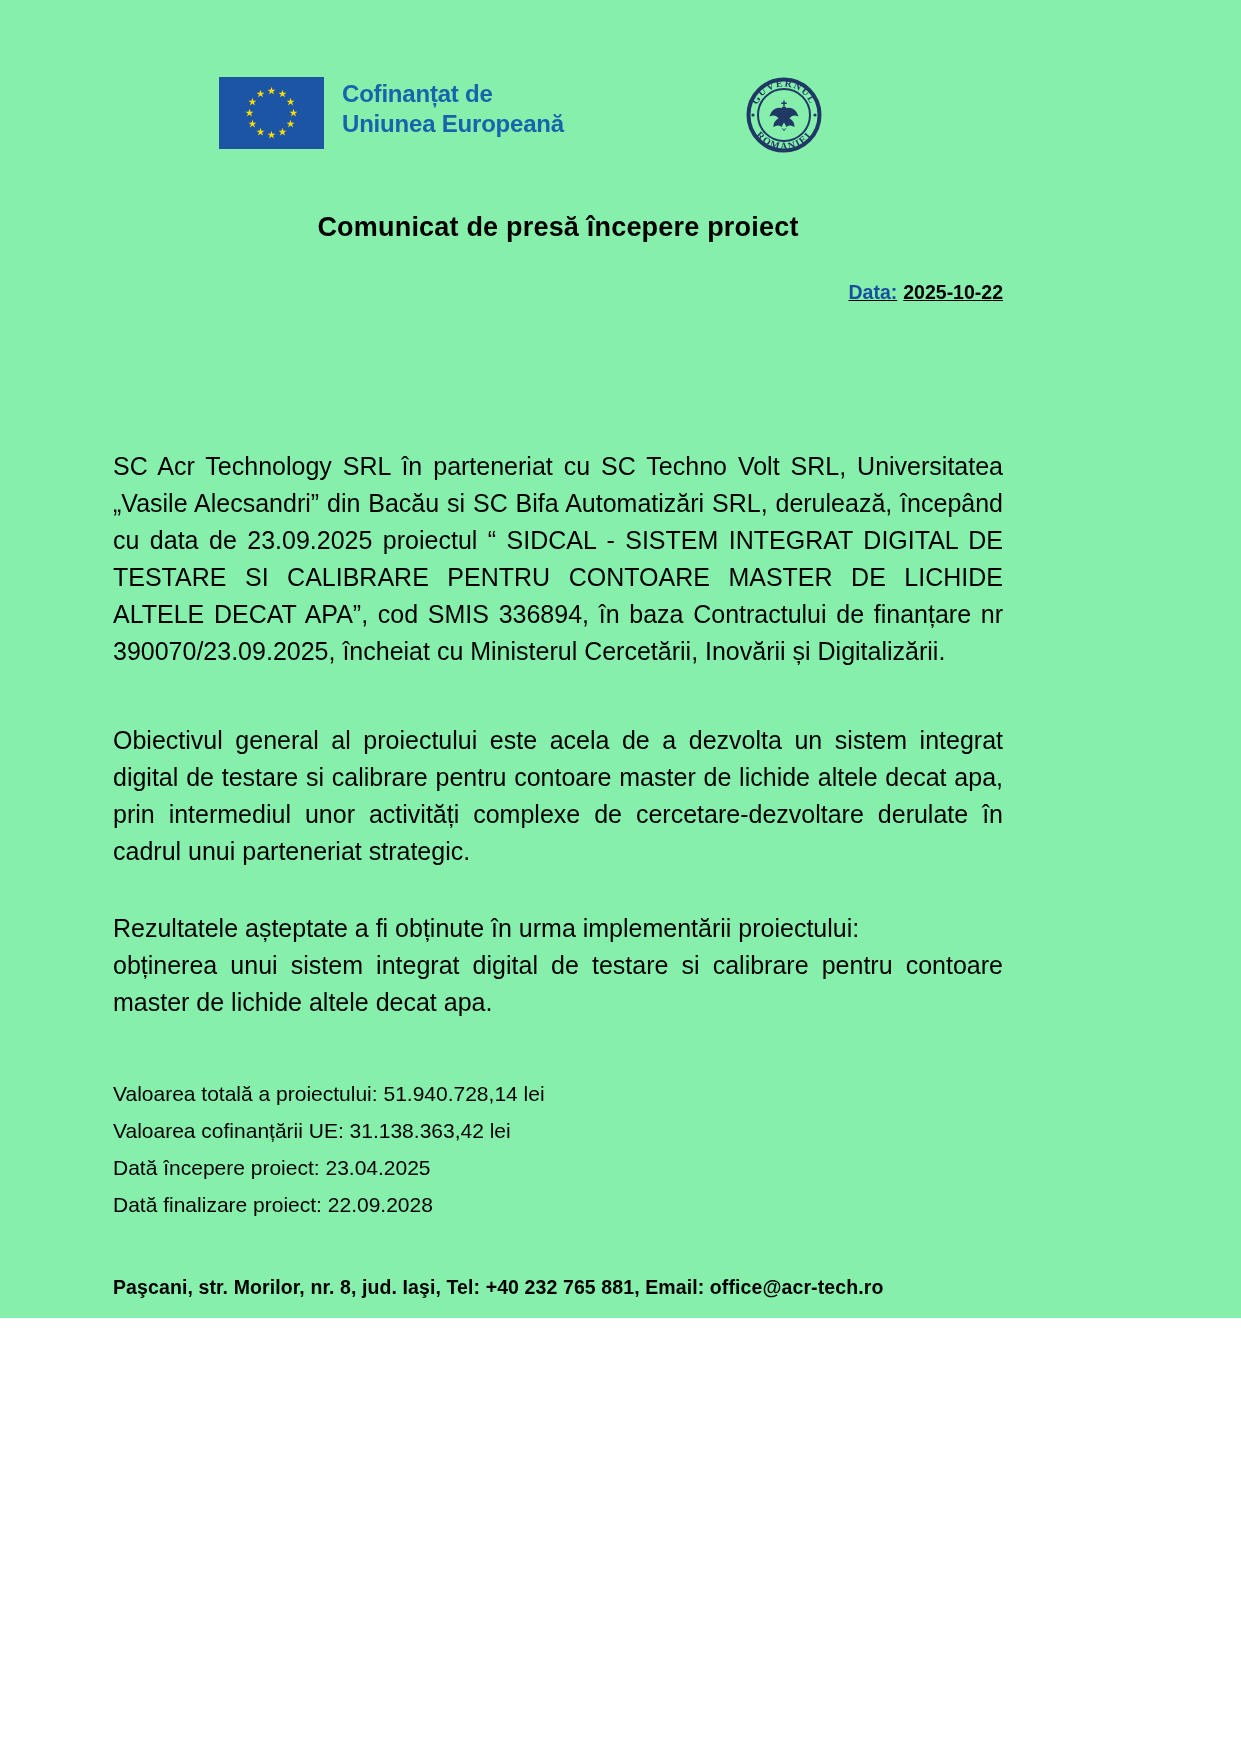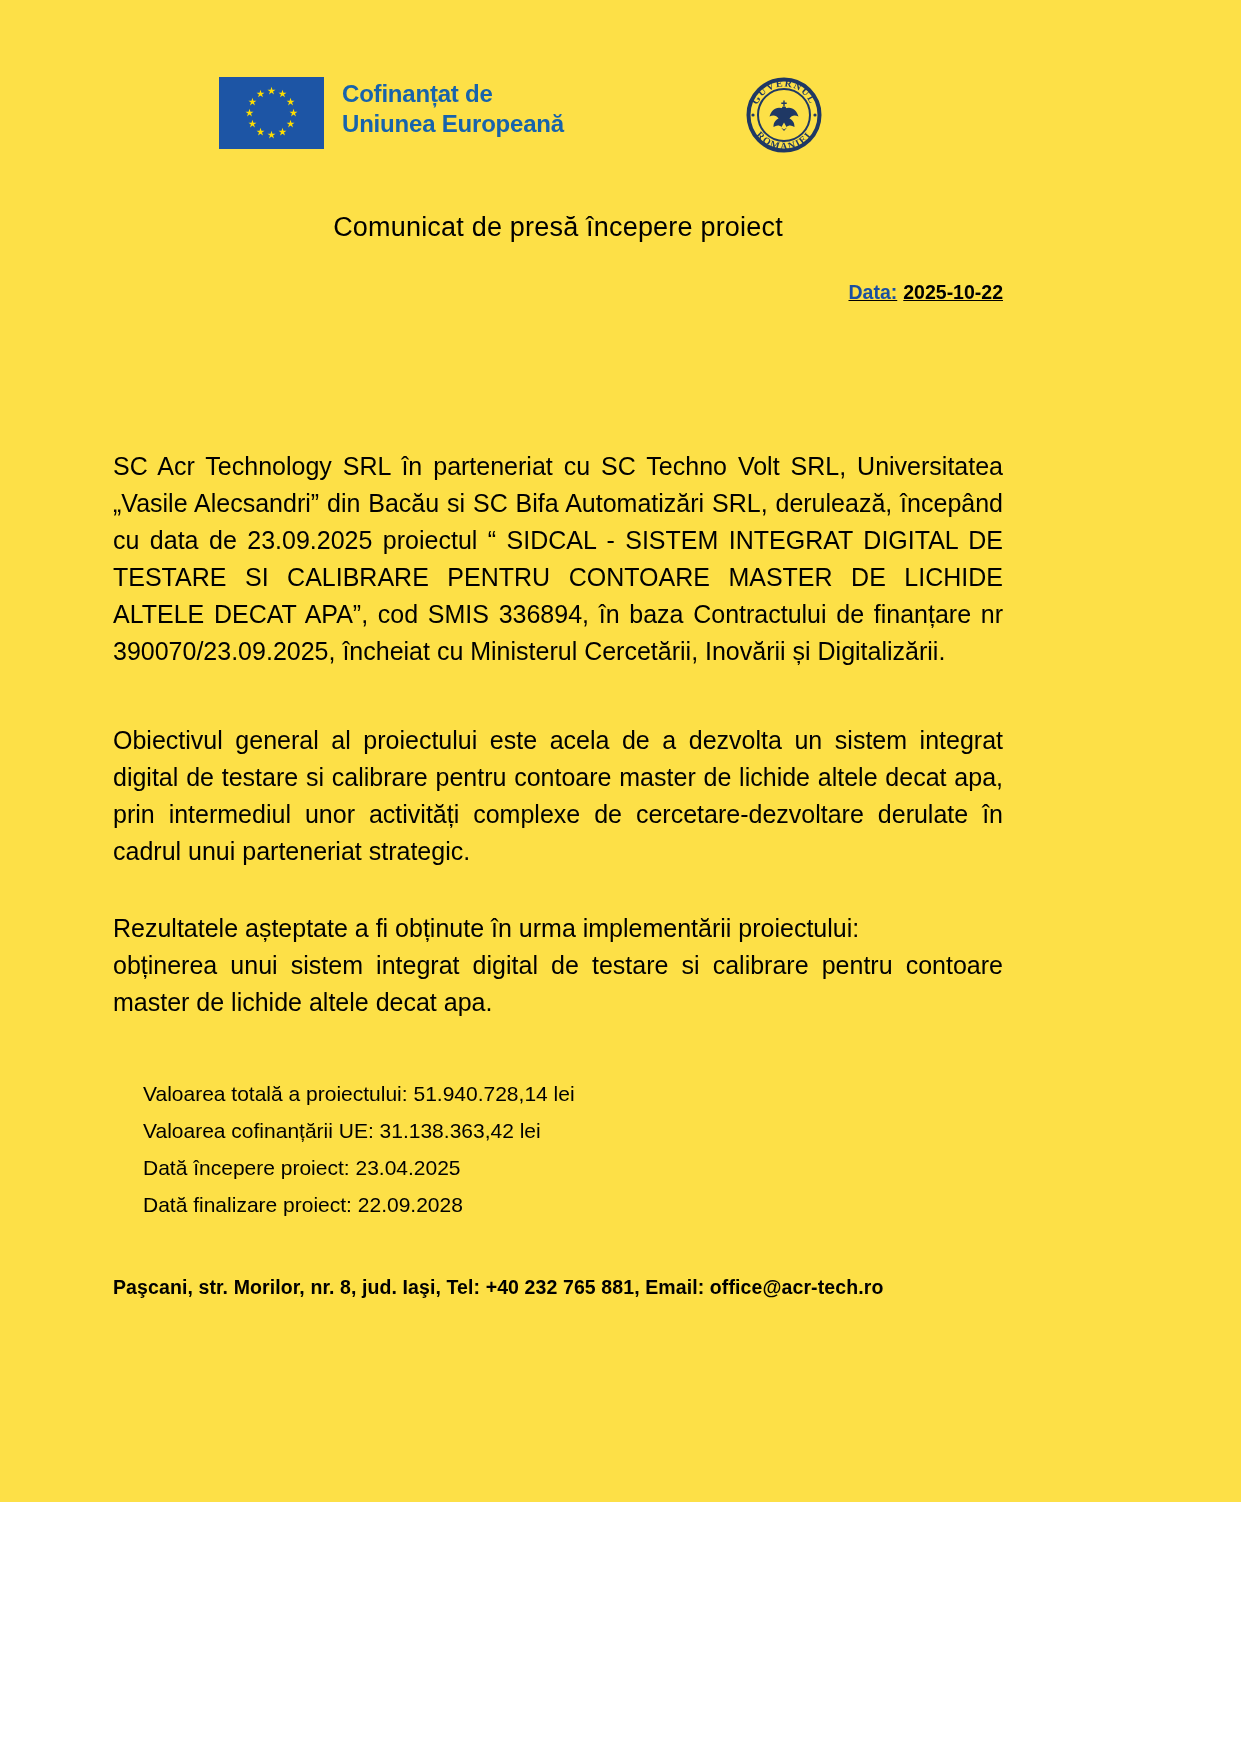--- a/index.html
+++ b/index.html
@@ -12,22 +12,22 @@
   }
   *{margin:0;padding:0;box-sizing:border-box;}
   html,body{background:#ffffff;}
   body{
     font-family:"Liberation Sans","DejaVu Sans",sans-serif;
     color:var(--text-black);
   }
   .page{
     position:relative;
     width:1241px;
-    height:1502px;
-    background:#fde047;
+    height:1318px;
+    background:#86efac;
     overflow:hidden;
   }
   
   .eu-logo{position:absolute;left:219px;top:77px;display:flex;align-items:flex-start;}
   .eu-flag{display:block;}
   .eu-flag .flag-field{fill:var(--flag-blue);}
   .eu-flag .star{fill:var(--star-yellow);}
   .eu-text{
     margin-left:18px;margin-top:2px;
     color:var(--eu-text-blue);
@@ -35,37 +35,37 @@
     letter-spacing:-0.2px;
   }
   .gov-seal{position:absolute;left:745px;top:76px;}
   .gov-seal .ring{fill:none;stroke:var(--seal-blue);}
   .gov-seal .seal-text{fill:var(--seal-blue);font-family:"Liberation Serif","DejaVu Serif",serif;font-weight:bold;}
   .gov-seal .emblem{fill:var(--seal-blue);}
   
   .content-col{position:absolute;left:113px;width:890px;}
   .page-title{
     top:212px;text-align:center;
-    font-size:27px;font-weight:normal;letter-spacing:0.2px;
+    font-size:27px;font-weight:bold;letter-spacing:0.2px;
   }
   .date-line{
     top:281px;text-align:right;
     font-size:19.5px;font-weight:bold;text-decoration:underline;
   }
   .date-label{color:var(--date-label-blue);}
   .date-value{color:var(--text-black);margin-left:6px;}
   .body-para{
     font-size:25px;line-height:37px;
     text-align:justify;
   }
   .p1{top:448px;}
   .p2{top:722px;}
   .p3{top:910px;}
   .p3 .intro{text-align:left;}
-  .details{top:1075px;font-size:21px;line-height:37px;text-align:left;margin-left:30px;}
+  .details{top:1075px;font-size:21px;line-height:37px;text-align:left;}
   .doc-footer{
     top:1276px;
     font-size:19.5px;font-weight:bold;letter-spacing:0.1px;
   }
 </style>
 </head>
 <body>
 
 <div class="page">
 

